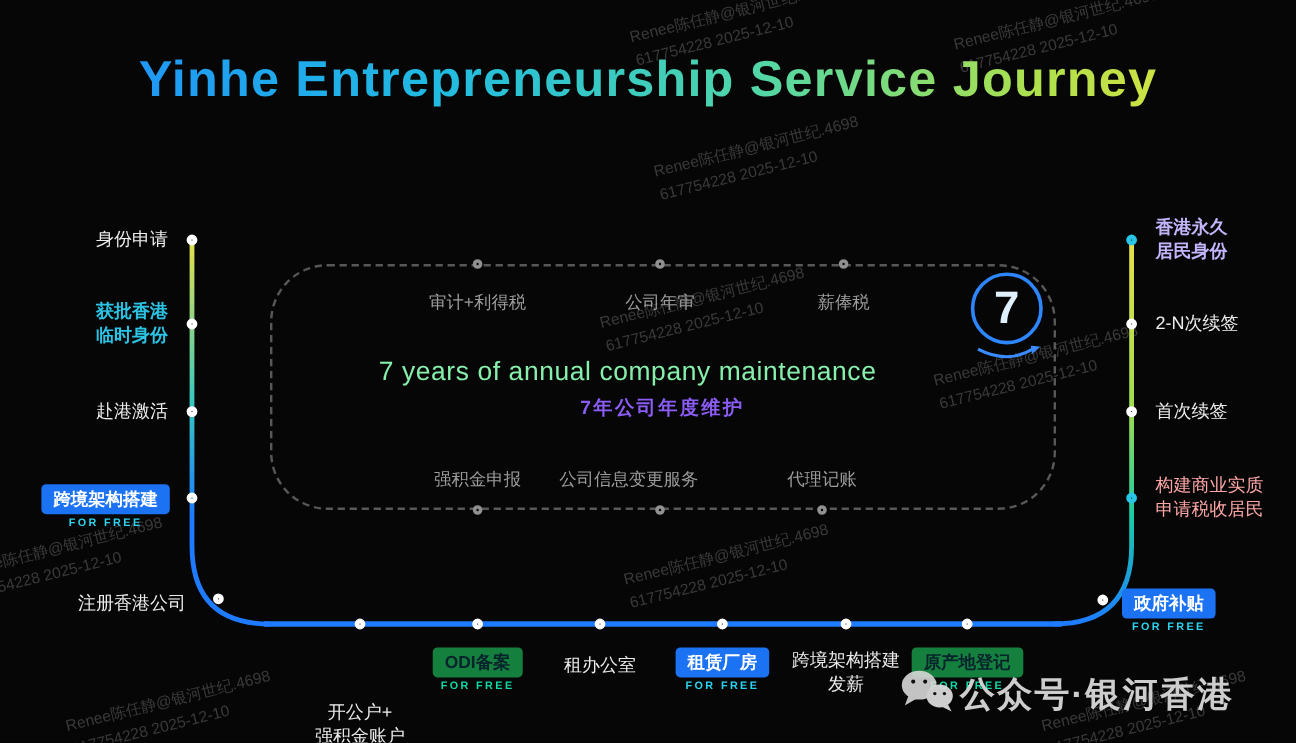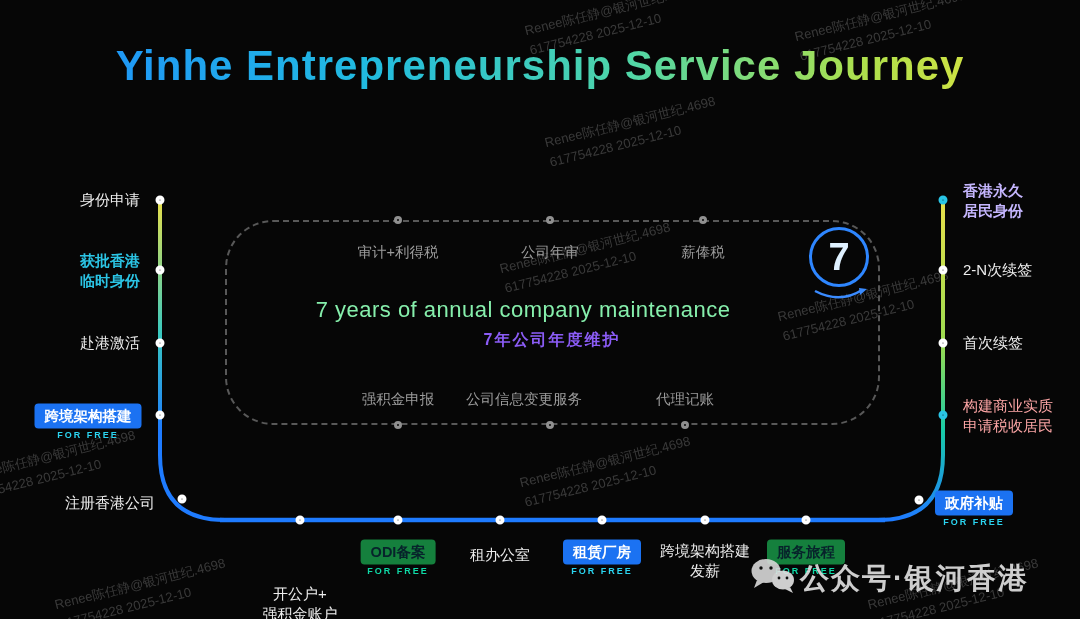--- a/index.html
+++ b/index.html
@@ -195,21 +195,21 @@
 
   <div class="lbl bottom" style="left:300px; top:541px;margin-top:43px;">开公户+
 强积金账户</div>
   <div class="btn green" style="left:398px; top:552px;">ODI备案</div>
   <div class="forfree green" style="left:398px; top:566px;">FOR FREE</div>
   <div class="lbl bottom" style="left:500px; top:545px;">租办公室</div>
   <div class="btn blue" style="left:602px; top:552px;">租赁厂房</div>
   <div class="forfree cyan" style="left:602px; top:566px;">FOR FREE</div>
   <div class="lbl bottom" style="left:705px; top:541px;">跨境架构搭建
 发薪</div>
-  <div class="btn green" style="left:806px; top:552px;">服务旅程</div>
+  <div class="btn green" style="left:806px; top:552px;">原产地登记</div>
   <div class="forfree green" style="left:806px; top:566px;">FOR FREE</div>
   <div class="btn blue" style="left:974px; top:503px;">政府补贴</div>
   <div class="forfree cyan" style="left:974px; top:517px;">FOR FREE</div>
 
   <div class="lbl right-col yellow" style="left:963px; top:200px;">香港永久
 居民身份</div>
   <div class="lbl right-col" style="left:963px; top:270px;">2-N次续签</div>
   <div class="lbl right-col" style="left:963px; top:343px;">首次续签</div>
   <div class="lbl right-col green" style="left:963px; top:415px;">构建商业实质
 申请税收居民</div>

